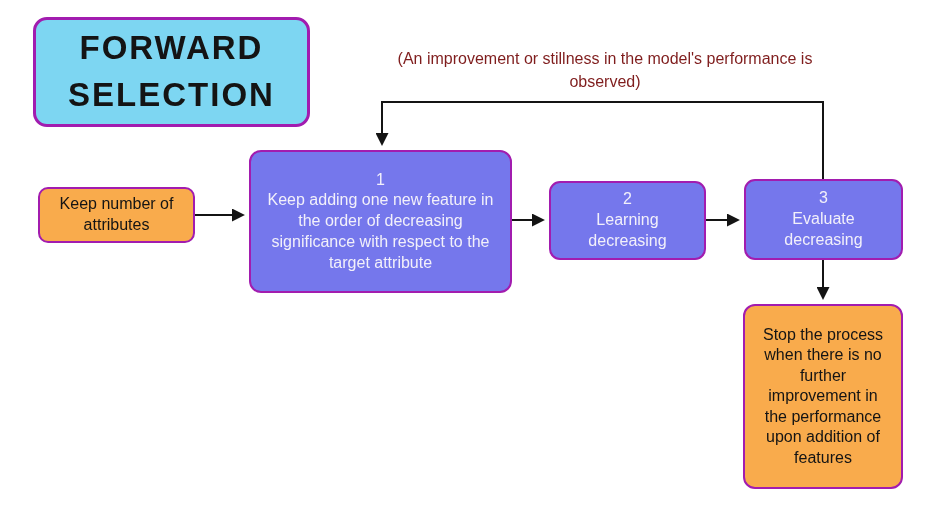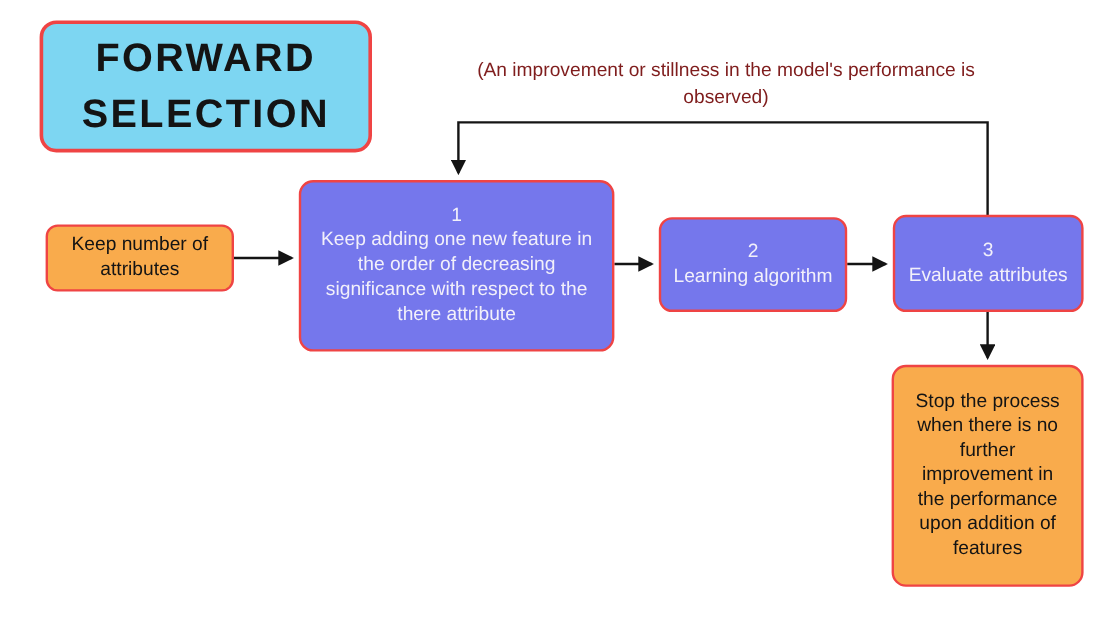--- a/index.html
+++ b/index.html
@@ -13,21 +13,21 @@
     width: 929px; height: 525px;
     background: #ffffff;
   }
   .arrow-layer {
     position: absolute; left: 0; top: 0;
     width: 929px; height: 525px;
     pointer-events: none;
   }
   .box {
     position: absolute;
-    border: 2px solid #ef4444;
+    border: 2px solid #a21caf;
     display: flex; flex-direction: column;
     align-items: center; justify-content: center;
     text-align: center;
   }
   .title-box {
     left: 33px; top: 17px; width: 277px; height: 110px;
     background: #7DD6F2;
     border-width: 3px;
     border-radius: 14px;
     font-size: 33px; font-weight: 800;
@@ -85,30 +85,30 @@
   </div>
 
   <div class="loop-note">(An improvement or stillness in the model's performance is observed)</div>
 
   <div class="box terminal node-start">
     <span>Keep number of attributes</span>
   </div>
 
   <div class="box process node-step1">
     <span class="node-number">1</span>
-    <span>Keep adding one new feature in the order of decreasing significance with respect to the there attribute</span>
+    <span>Keep adding one new feature in the order of decreasing significance with respect to the target attribute</span>
   </div>
 
   <div class="box process node-step2">
     <span class="node-number">2</span>
-    <span>Learning algorithm</span>
+    <span>Learning decreasing</span>
   </div>
 
   <div class="box process node-step3">
     <span class="node-number">3</span>
-    <span>Evaluate attributes</span>
+    <span>Evaluate decreasing</span>
   </div>
 
   <div class="box terminal node-stop">
     <span>Stop the process when there is no further improvement in the performance upon addition of features</span>
   </div>
 
 </div>
 
 </body></html>

